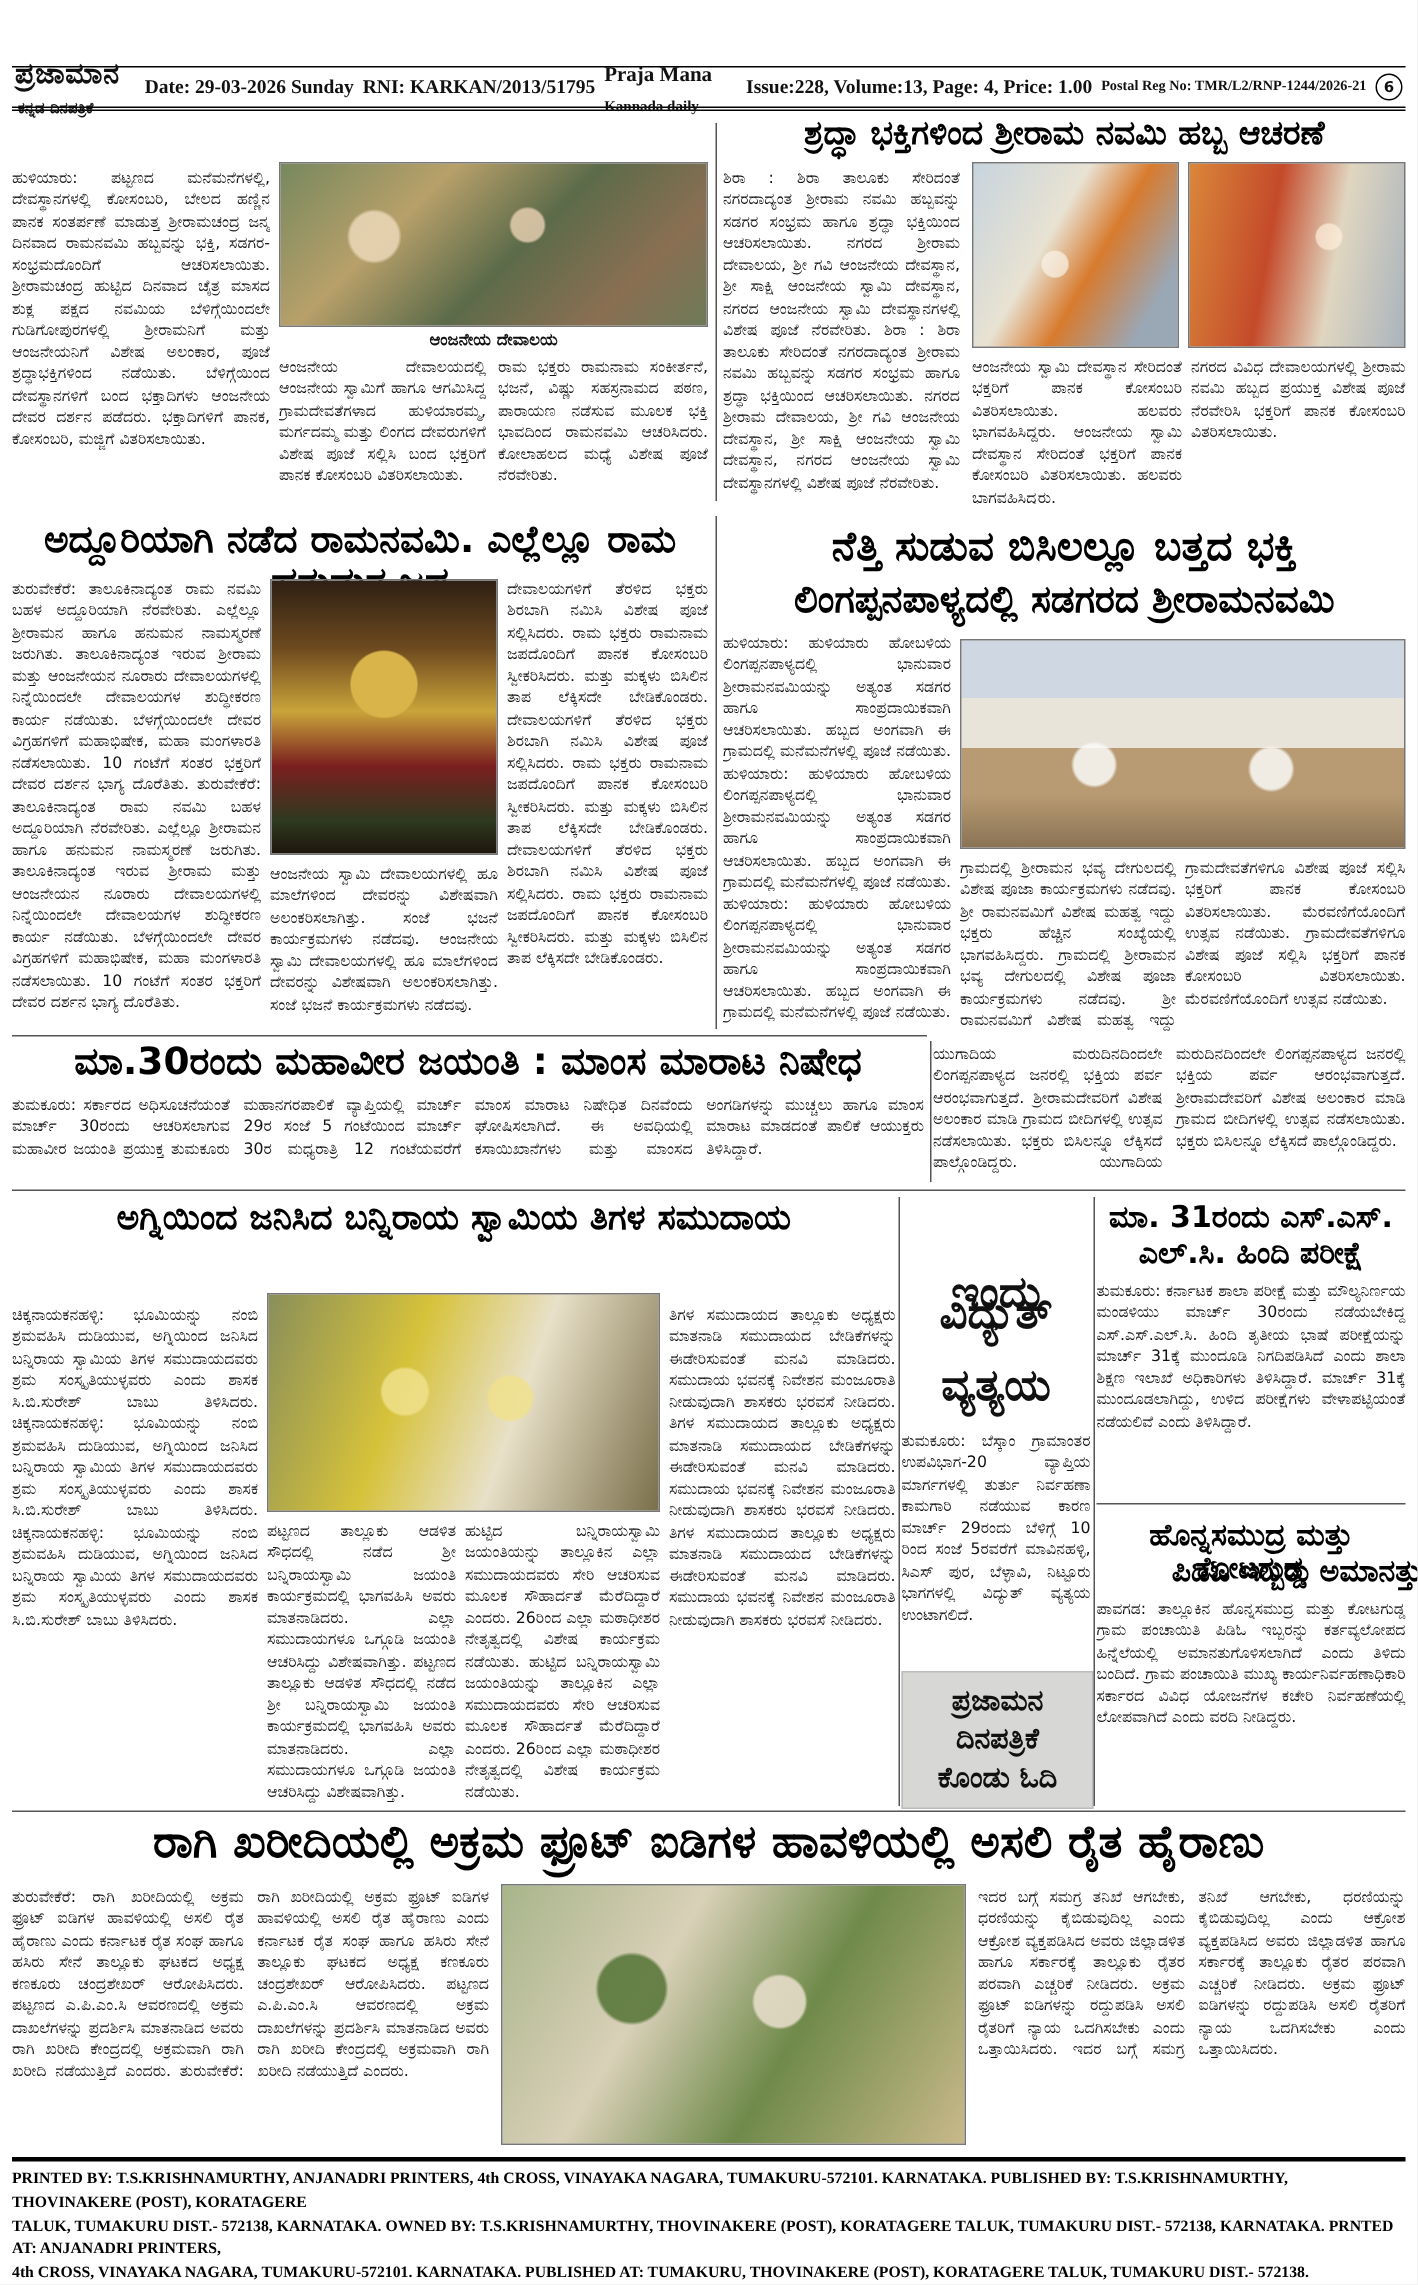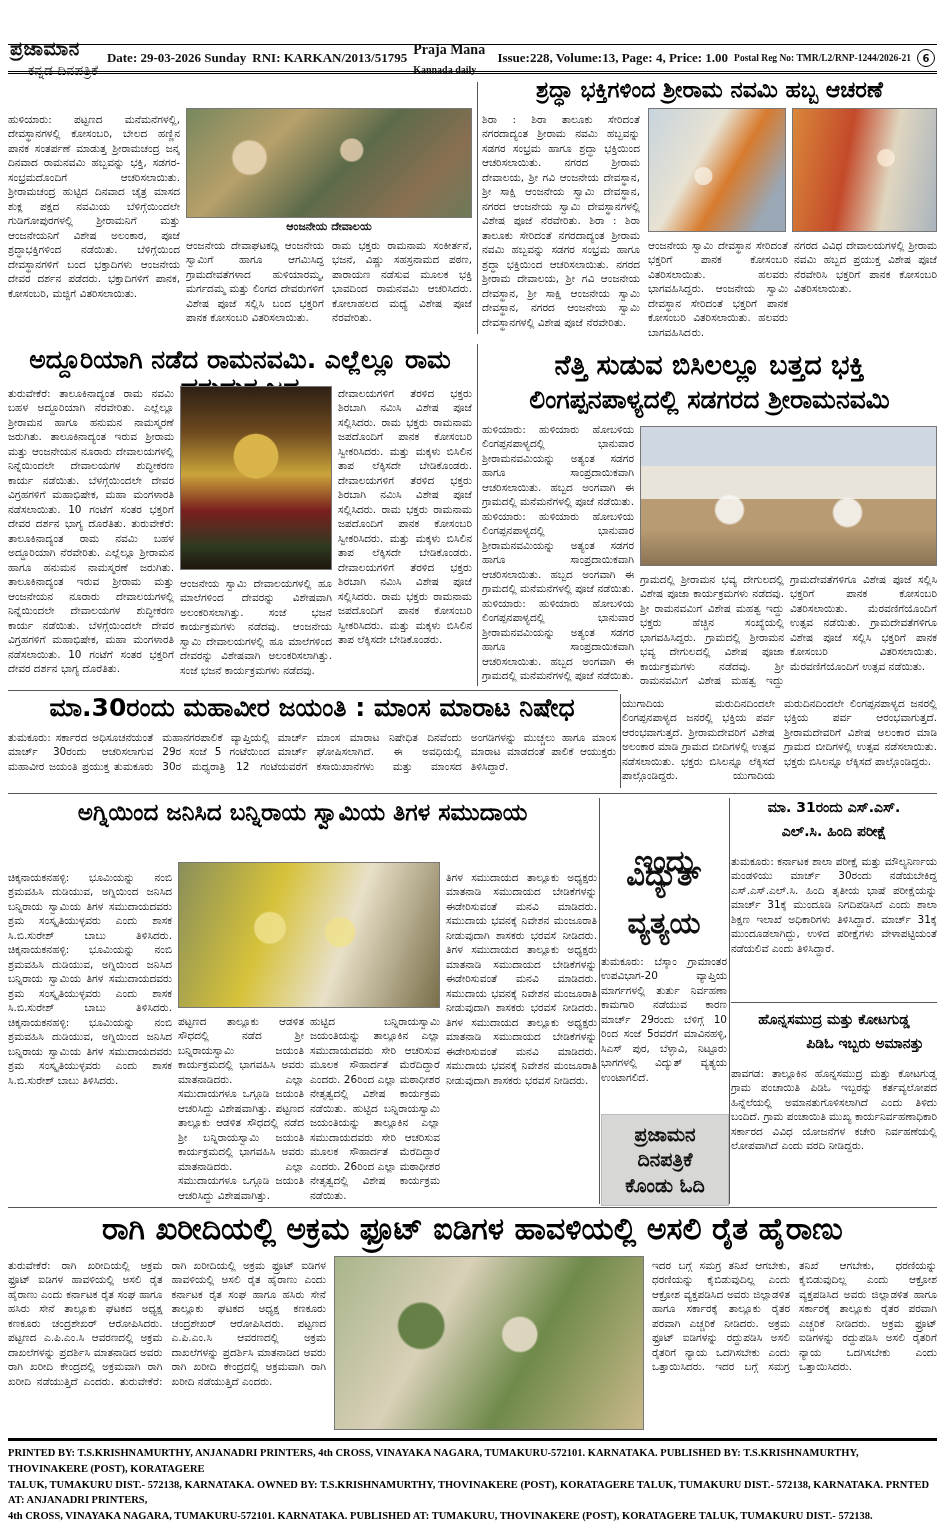--- a/index.html
+++ b/index.html
@@ -3,21 +3,21 @@
 <meta charset="utf-8">
 <style>
   html,body{margin:0;padding:0;background:#e8e8e8;}
   #page{position:relative;width:945px;height:1523px;background:#ffffff;margin:0 auto;
         font-family:"DejaVu Sans","Liberation Sans",sans-serif;color:#111;overflow:hidden;}
   
   #masthead{position:absolute;left:8px;top:44px;width:929px;height:30px;
     border-top:1.5px solid #000;border-bottom:3px double #000;
     display:flex;align-items:center;justify-content:space-between;gap:6px;padding:0 2px;box-sizing:border-box;}
   .mh-logo{font-weight:bold;font-size:19px;letter-spacing:.5px;white-space:nowrap;}
-  .mh-logosub{font-size:14px;font-weight:normal;white-space:nowrap;margin-left:18px;}
+  .mh-logosub{font-size:10px;font-weight:bold;white-space:nowrap;margin-left:2px;}
   .mh-serif{font-family:"Liberation Serif",serif;font-weight:bold;white-space:nowrap;}
   .mh-date{font-size:13px;}
   .mh-rni{font-size:13px;}
   .mh-en{font-size:14px;}
   .mh-ensub{font-size:10px;}
   .mh-issue{font-size:13px;}
   .mh-postal{font-size:9.5px;}
   .mh-circle{display:inline-flex;align-items:center;justify-content:center;width:16px;height:16px;
     border:1.5px solid #000;border-radius:50%;font-size:10px;font-weight:bold;flex:0 0 auto;}
   
@@ -58,21 +58,21 @@
     linear-gradient(120deg,#a8b58a,#d9d0b8 34%,#6f8a4a 62%,#c9b98a);}
   
   #a1 .hl{font-size:22px;}
   #a2 .hl{font-size:22px;}
   #a3 .hl{font-size:25px;}
   #a4 .hl1{font-size:27px;}
   #a4 .hl2{font-size:25px;}
   #a5 .hl{font-size:25px;}
   #a6 .hl{font-size:23px;}
   #a7 .hl-big{font-size:29px;font-weight:bold;text-align:center;line-height:1.45;}
-  #a8 .hl,#a9 .hl{font-size:14px;}
+  #a8 .hl,#a9 .hl{font-size:20px;}
   #a10 .hl{font-size:30px;}
   
   #promo{position:absolute;left:601px;top:1114px;width:126px;height:90px;background:#d7d7d5;
     border:1px solid #bbb;display:flex;flex-direction:column;align-items:center;justify-content:center;
     font-weight:bold;font-size:19px;line-height:1.35;text-align:center;}
   
   #footer{position:absolute;left:8px;top:1438px;width:929px;border-top:3px solid #000;padding-top:4px;
     font-family:"Liberation Serif",serif;font-weight:bold;font-size:10.5px;line-height:1.5;color:#000;}
 </style>
 </head>
@@ -93,21 +93,21 @@
     </span>
     <span class="mh-serif mh-issue">Issue:228, Volume:13, Page: 4, Price: 1.00</span>
     <span class="mh-serif mh-postal">Postal Reg No: TMR/L2/RNP-1244/2026-21</span>
     <span class="mh-circle">6</span>
   </div>
 
   <div id="a1" class="art" style="left:8px;top:78px;width:464px;height:258px;">
     <div class="body-txt" style="left:0;top:34px;width:172px;height:224px;">ಹುಳಿಯಾರು: ಪಟ್ಟಣದ ಮನೆಮನೆಗಳಲ್ಲಿ, ದೇವಸ್ಥಾನಗಳಲ್ಲಿ ಕೋಸಂಬರಿ, ಬೇಲದ ಹಣ್ಣಿನ ಪಾನಕ ಸಂತರ್ಪಣೆ ಮಾಡುತ್ತ ಶ್ರೀರಾಮಚಂದ್ರ ಜನ್ಮ ದಿನವಾದ ರಾಮನವಮಿ ಹಬ್ಬವನ್ನು ಭಕ್ತಿ, ಸಡಗರ-ಸಂಭ್ರಮದೊಂದಿಗೆ ಆಚರಿಸಲಾಯಿತು. ಶ್ರೀರಾಮಚಂದ್ರ ಹುಟ್ಟಿದ ದಿನವಾದ ಚೈತ್ರ ಮಾಸದ ಶುಕ್ಲ ಪಕ್ಷದ ನವಮಿಯ ಬೆಳಿಗ್ಗೆಯಿಂದಲೇ ಗುಡಿಗೋಪುರಗಳಲ್ಲಿ ಶ್ರೀರಾಮನಿಗೆ ಮತ್ತು ಆಂಜನೇಯನಿಗೆ ವಿಶೇಷ ಅಲಂಕಾರ, ಪೂಜೆ ಶ್ರದ್ಧಾಭಕ್ತಿಗಳಿಂದ ನಡೆಯಿತು. ಬೆಳಿಗ್ಗೆಯಿಂದ ದೇವಸ್ಥಾನಗಳಿಗೆ ಬಂದ ಭಕ್ತಾದಿಗಳು ಆಂಜನೇಯ ದೇವರ ದರ್ಶನ ಪಡೆದರು. ಭಕ್ತಾದಿಗಳಿಗೆ ಪಾನಕ, ಕೋಸಂಬರಿ, ಮಜ್ಜಿಗೆ ವಿತರಿಸಲಾಯಿತು.</div>
     <div id="ph-a1" class="ph" style="left:178px;top:30px;width:286px;height:110px;"></div>
     <div class="cap" style="left:178px;top:142px;width:286px;">ಆಂಜನೇಯ ದೇವಾಲಯ</div>
-    <div class="body-txt" style="left:178px;top:160px;width:138px;height:98px;">ಆಂಜನೇಯ ದೇವಾಘಟಕದ್ಲಿ ಆಂಜನೇಯ ಸ್ವಾಮಿಗೆ ಹಾಗೂ ಆಗಮಿಸಿದ್ದ ಗ್ರಾಮದೇವತೆಗಳಾದ ಹುಳಿಯಾರಮ್ಮ, ಮರ್ಗದಮ್ಮ ಮತ್ತು ಲಿಂಗದ ದೇವರುಗಳಿಗೆ ವಿಶೇಷ ಪೂಜೆ ಸಲ್ಲಿಸಿ ಬಂದ ಭಕ್ತರಿಗೆ ಪಾನಕ ಕೋಸಂಬರಿ ವಿತರಿಸಲಾಯಿತು.</div>
+    <div class="body-txt" style="left:178px;top:160px;width:138px;height:98px;">ಆಂಜನೇಯ ದೇವಾಲಯದಲ್ಲಿ ಆಂಜನೇಯ ಸ್ವಾಮಿಗೆ ಹಾಗೂ ಆಗಮಿಸಿದ್ದ ಗ್ರಾಮದೇವತೆಗಳಾದ ಹುಳಿಯಾರಮ್ಮ, ಮರ್ಗದಮ್ಮ ಮತ್ತು ಲಿಂಗದ ದೇವರುಗಳಿಗೆ ವಿಶೇಷ ಪೂಜೆ ಸಲ್ಲಿಸಿ ಬಂದ ಭಕ್ತರಿಗೆ ಪಾನಕ ಕೋಸಂಬರಿ ವಿತರಿಸಲಾಯಿತು.</div>
     <div class="body-txt" style="left:324px;top:160px;width:140px;height:98px;">ರಾಮ ಭಕ್ತರು ರಾಮನಾಮ ಸಂಕೀರ್ತನೆ, ಭಜನೆ, ವಿಷ್ಣು ಸಹಸ್ರನಾಮದ ಪಠಣ, ಪಾರಾಯಣ ನಡೆಸುವ ಮೂಲಕ ಭಕ್ತಿ ಭಾವದಿಂದ ರಾಮನವಮಿ ಆಚರಿಸಿದರು. ಕೋಲಾಹಲದ ಮಧ್ಯೆ ವಿಶೇಷ ಪೂಜೆ ನೆರವೇರಿತು.</div>
   </div>
 
   <div id="a2" class="art" style="left:482px;top:78px;width:455px;height:258px;">
     <div class="hl" style="position:absolute;left:0;top:0;width:100%;">ಶ್ರದ್ಧಾ ಭಕ್ತಿಗಳಿಂದ ಶ್ರೀರಾಮ ನವಮಿ ಹಬ್ಬ ಆಚರಣೆ</div>
     <div class="body-txt" style="left:0;top:34px;width:158px;height:224px;">ಶಿರಾ : ಶಿರಾ ತಾಲೂಕು ಸೇರಿದಂತೆ ನಗರದಾದ್ಯಂತ ಶ್ರೀರಾಮ ನವಮಿ ಹಬ್ಬವನ್ನು ಸಡಗರ ಸಂಭ್ರಮ ಹಾಗೂ ಶ್ರದ್ಧಾ ಭಕ್ತಿಯಿಂದ ಆಚರಿಸಲಾಯಿತು. ನಗರದ ಶ್ರೀರಾಮ ದೇವಾಲಯ, ಶ್ರೀ ಗವಿ ಆಂಜನೇಯ ದೇವಸ್ಥಾನ, ಶ್ರೀ ಸಾಕ್ಷಿ ಆಂಜನೇಯ ಸ್ವಾಮಿ ದೇವಸ್ಥಾನ, ನಗರದ ಆಂಜನೇಯ ಸ್ವಾಮಿ ದೇವಸ್ಥಾನಗಳಲ್ಲಿ ವಿಶೇಷ ಪೂಜೆ ನೆರವೇರಿತು. ಶಿರಾ : ಶಿರಾ ತಾಲೂಕು ಸೇರಿದಂತೆ ನಗರದಾದ್ಯಂತ ಶ್ರೀರಾಮ ನವಮಿ ಹಬ್ಬವನ್ನು ಸಡಗರ ಸಂಭ್ರಮ ಹಾಗೂ ಶ್ರದ್ಧಾ ಭಕ್ತಿಯಿಂದ ಆಚರಿಸಲಾಯಿತು. ನಗರದ ಶ್ರೀರಾಮ ದೇವಾಲಯ, ಶ್ರೀ ಗವಿ ಆಂಜನೇಯ ದೇವಸ್ಥಾನ, ಶ್ರೀ ಸಾಕ್ಷಿ ಆಂಜನೇಯ ಸ್ವಾಮಿ ದೇವಸ್ಥಾನ, ನಗರದ ಆಂಜನೇಯ ಸ್ವಾಮಿ ದೇವಸ್ಥಾನಗಳಲ್ಲಿ ವಿಶೇಷ ಪೂಜೆ ನೆರವೇರಿತು.</div>
     <div id="ph-a2a" class="ph" style="left:166px;top:30px;width:138px;height:124px;"></div>
     <div id="ph-a2b" class="ph" style="left:310px;top:30px;width:145px;height:124px;"></div>
     <div class="body-txt" style="left:166px;top:160px;width:140px;height:98px;">ಆಂಜನೇಯ ಸ್ವಾಮಿ ದೇವಸ್ಥಾನ ಸೇರಿದಂತೆ ಭಕ್ತರಿಗೆ ಪಾನಕ ಕೋಸಂಬರಿ ವಿತರಿಸಲಾಯಿತು. ಹಲವರು ಭಾಗವಹಿಸಿದ್ದರು. ಆಂಜನೇಯ ಸ್ವಾಮಿ ದೇವಸ್ಥಾನ ಸೇರಿದಂತೆ ಭಕ್ತರಿಗೆ ಪಾನಕ ಕೋಸಂಬರಿ ವಿತರಿಸಲಾಯಿತು. ಹಲವರು ಭಾಗವಹಿಸಿದ್ದರು.</div>
     <div class="body-txt" style="left:312px;top:160px;width:143px;height:98px;">ನಗರದ ವಿವಿಧ ದೇವಾಲಯಗಳಲ್ಲಿ ಶ್ರೀರಾಮ ನವಮಿ ಹಬ್ಬದ ಪ್ರಯುಕ್ತ ವಿಶೇಷ ಪೂಜೆ ನೆರವೇರಿಸಿ ಭಕ್ತರಿಗೆ ಪಾನಕ ಕೋಸಂಬರಿ ವಿತರಿಸಲಾಯಿತು.</div>

